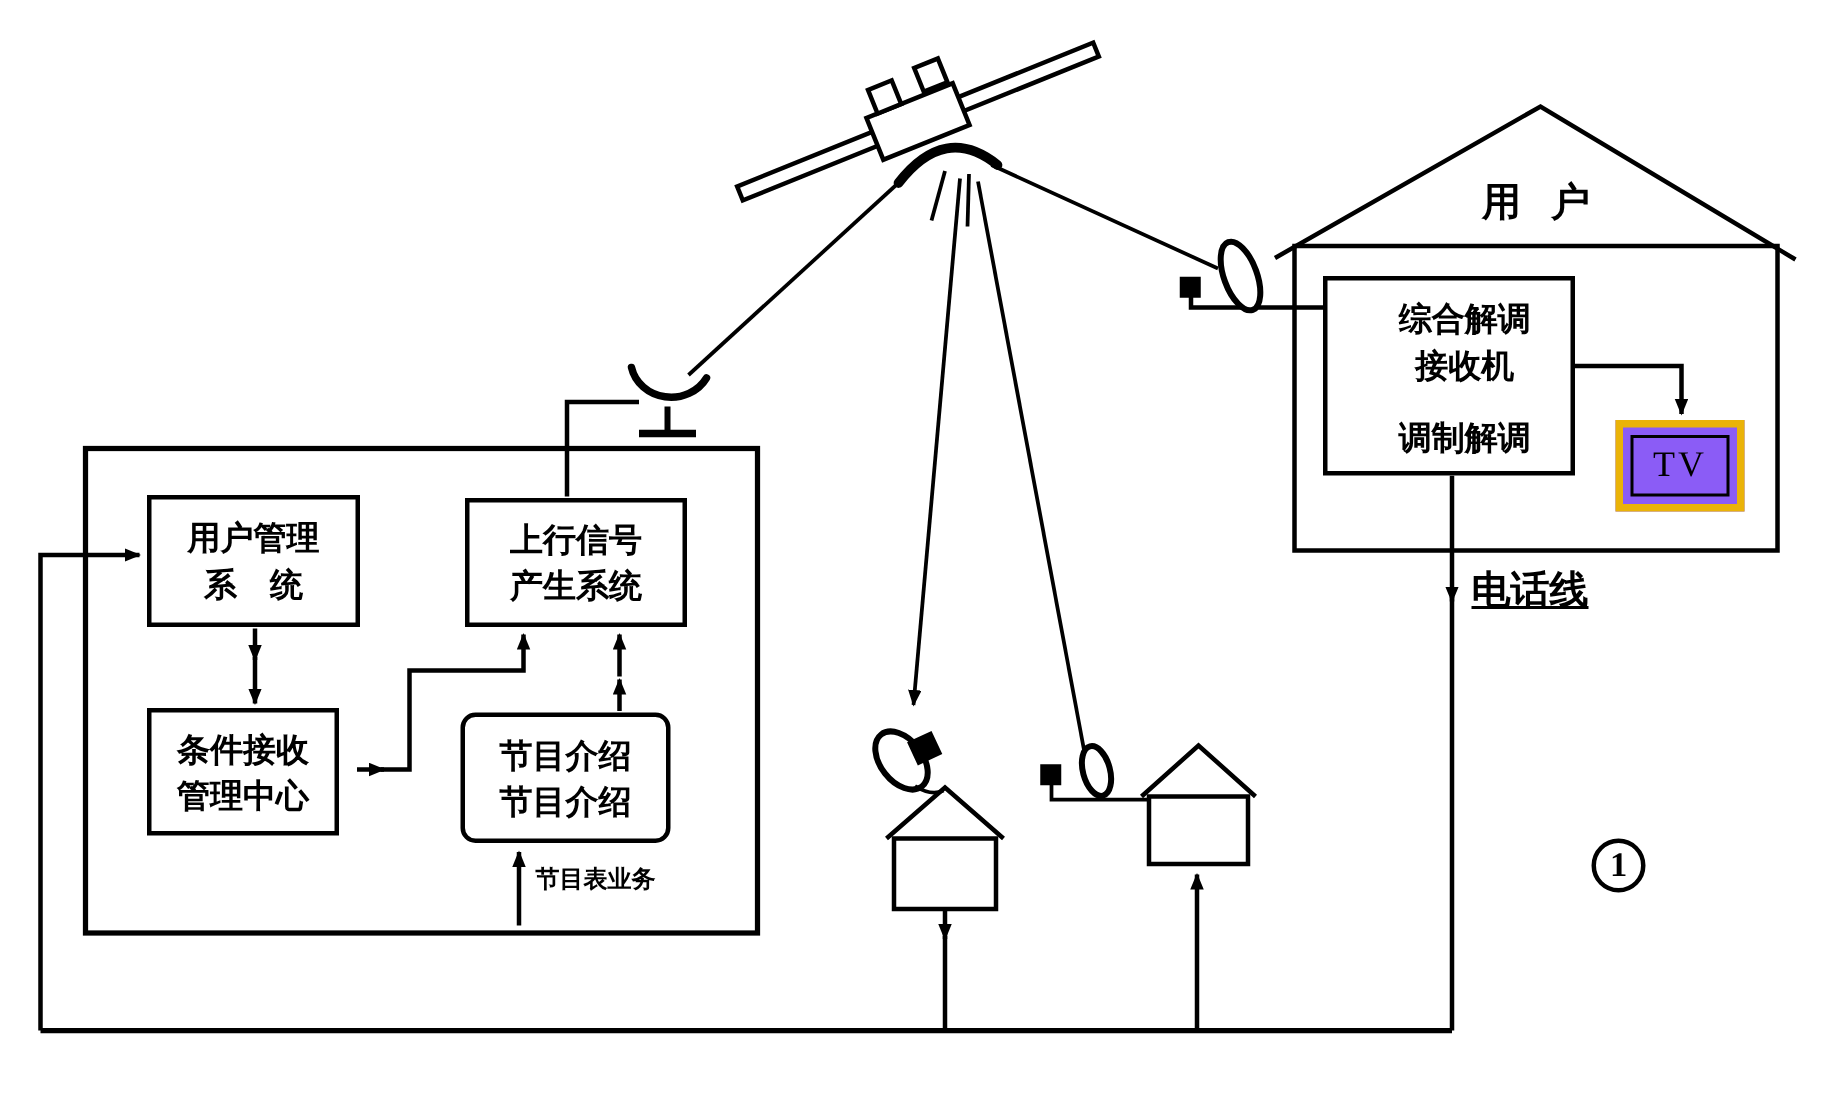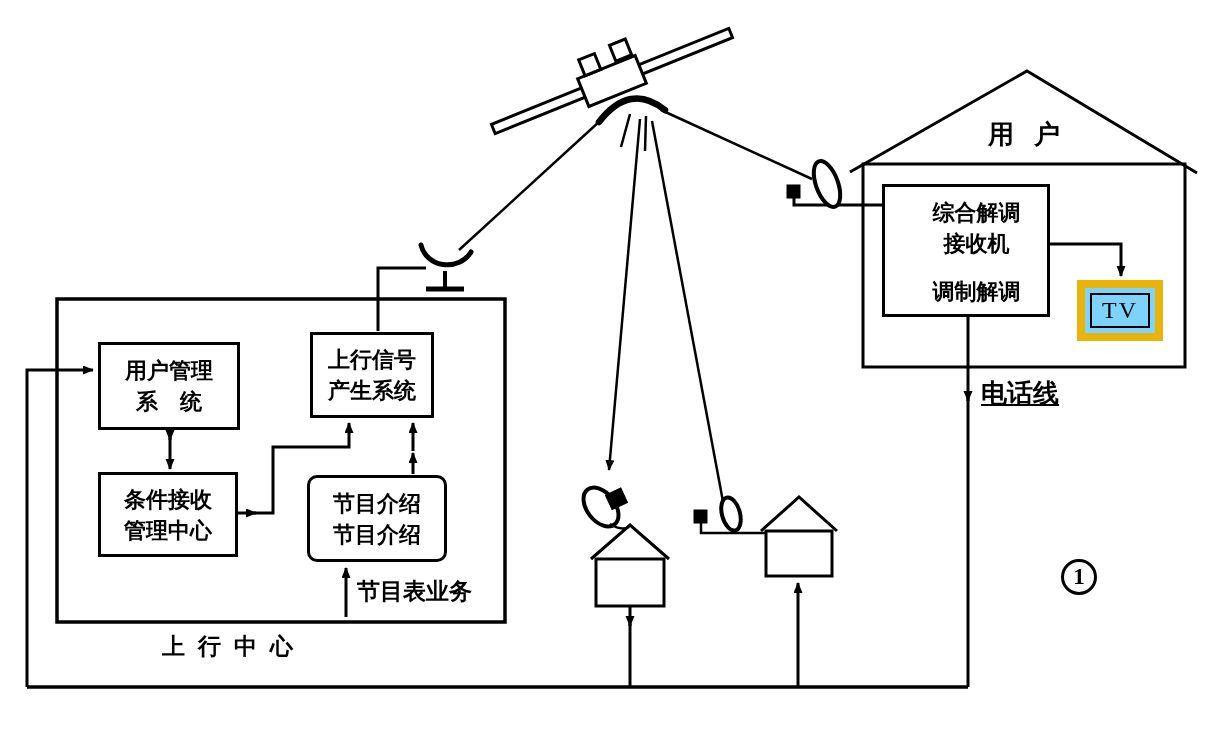--- a/index.html
+++ b/index.html
@@ -12,21 +12,21 @@
     position:absolute;z-index:2;box-sizing:border-box;border:3px solid #000;background:#fff;
     display:flex;flex-direction:column;align-items:center;justify-content:center;
     font-weight:700;font-size:22px;line-height:31px;text-align:center;white-space:nowrap;
   }
   .lbl{
     position:absolute;z-index:2;font-weight:700;font-size:26px;white-space:nowrap;
   }
   .recv{justify-content:flex-start;padding-top:10px;padding-left:21px;}
   .recv .l3{margin-top:17px;}
   .tvbox{
-    position:absolute;z-index:2;box-sizing:border-box;border:8px solid #eab308;background:#7dd3fc;
+    position:absolute;z-index:2;box-sizing:border-box;border:5px solid #eab308;background:#8b5cf6;
     display:flex;align-items:center;justify-content:center;padding:5px;
   }
   .tvbox .tvinner{
     box-sizing:border-box;border:2px solid #000;width:100%;height:100%;
     display:flex;align-items:center;justify-content:center;
     font-family:"Liberation Serif","DejaVu Serif",serif;font-size:24px;letter-spacing:2px;
   }
   .circnum{
     position:absolute;z-index:2;box-sizing:border-box;width:36px;height:36px;border:3px solid #000;
     border-radius:50%;display:flex;align-items:center;justify-content:center;
@@ -122,43 +122,42 @@
     </g>
 
     <g stroke="#000" fill="none" stroke-width="3">
       <rect x="863" y="164" width="322" height="203"></rect>
       <path d="M 850,172 L 1027,71 L 1197,173"></path>
       <ellipse cx="827" cy="184" rx="11" ry="24" transform="rotate(-20 827 184)" fill="#fff" stroke-width="4"></ellipse>
       <rect x="788" y="186" width="11" height="11" fill="#000"></rect>
     </g>
   </svg>
 
-  <div class="box" style="left:98px;top:330px;width:142px;height:88px;margin-top:12px;">
+  <div class="box" style="left:98px;top:330px;width:142px;height:88px;">
     <span>用户管理</span>
     <span>系　统</span>
   </div>
 
-  <div class="box" style="left:310px;top:332px;width:124px;height:86px;">
+  <div class="box" style="left:310px;top:332px;width:148px;height:86px;">
     <span>上行信号</span>
     <span>产生系统</span>
   </div>
 
-  <div class="box" style="left:98px;top:472px;width:140px;height:85px;">
+  <div class="box" style="left:98px;top:472px;width:128px;height:85px;">
     <span>条件接收</span>
     <span>管理中心</span>
   </div>
 
   <div class="box" style="left:307px;top:475px;width:140px;height:87px;border-radius:10px;">
     <span>节目介绍</span>
     <span>节目介绍</span>
   </div>
 
-  <div class="lbl" style="left:357px;top:576px;font-size:23px;">节目表业务</div>
+  <div class="lbl" style="left:357px;top:576px;font-size:16px;">节目表业务</div>
 
-  <div class="lbl" style="left:162px;top:631px;font-size:23px;letter-spacing:13px;">上行中心</div>
 
   <div class="lbl" style="left:988px;top:117px;letter-spacing:20px;">用户</div>
 
   <div class="box recv" style="left:882px;top:184px;width:168px;height:133px;">
     <span>综合解调</span>
     <span>接收机</span>
     <span class="l3">调制解调</span>
   </div>
 
   <div class="tvbox" style="left:1077px;top:280px;width:86px;height:61px;">

